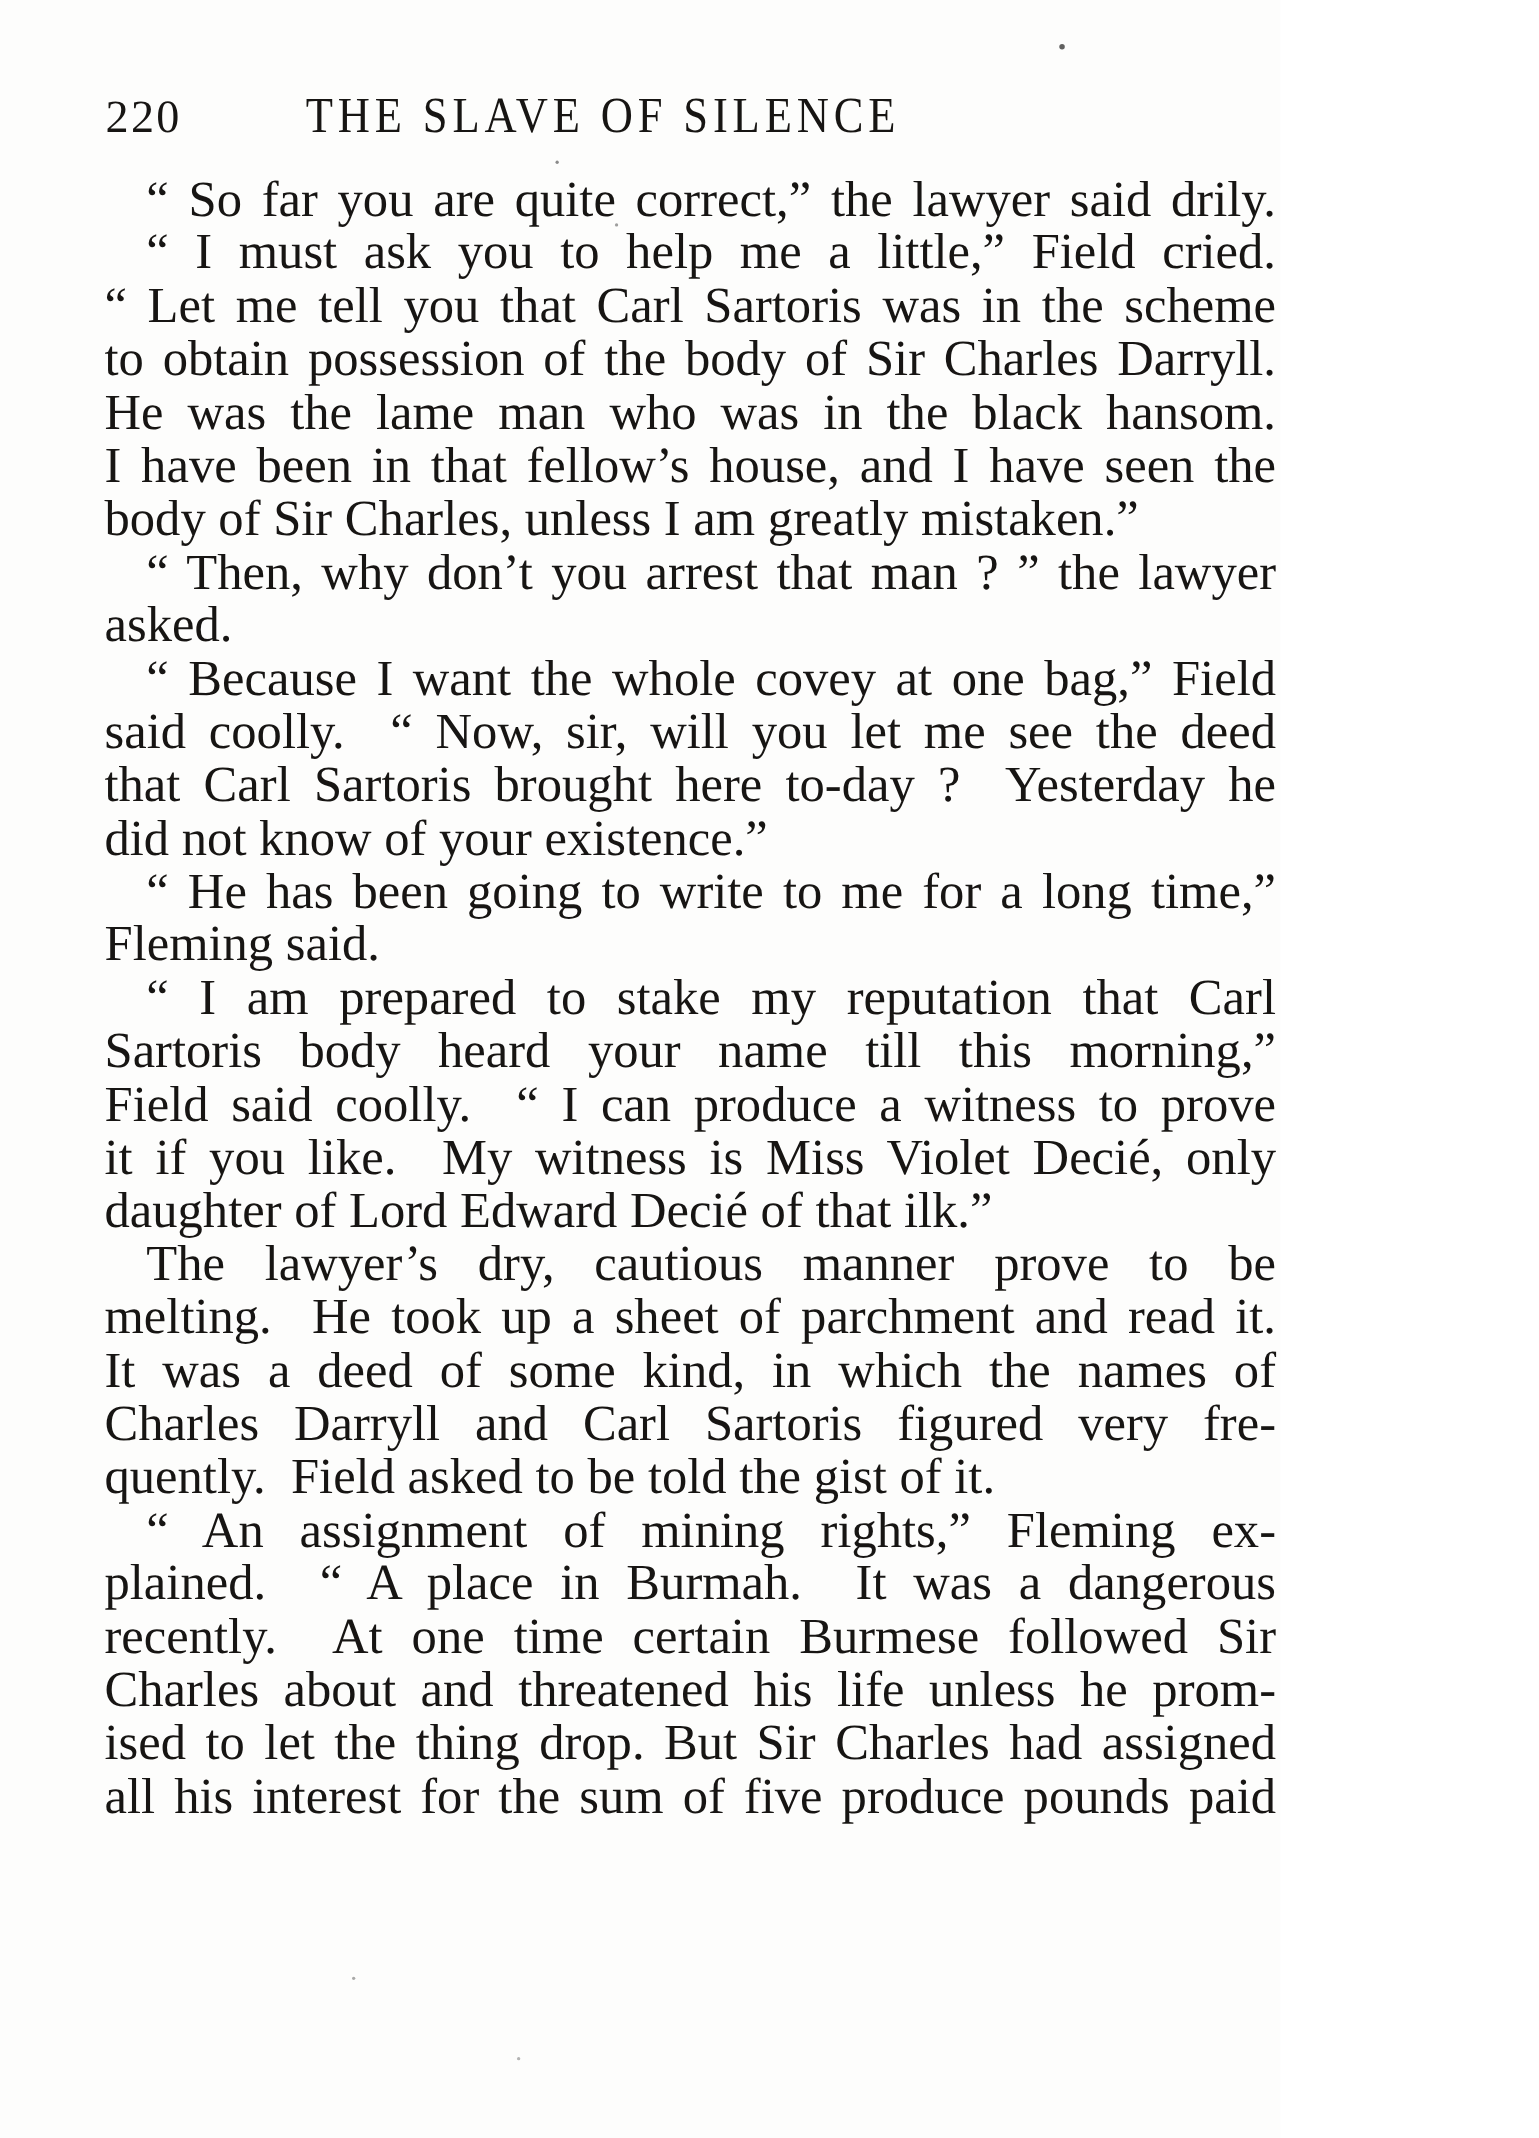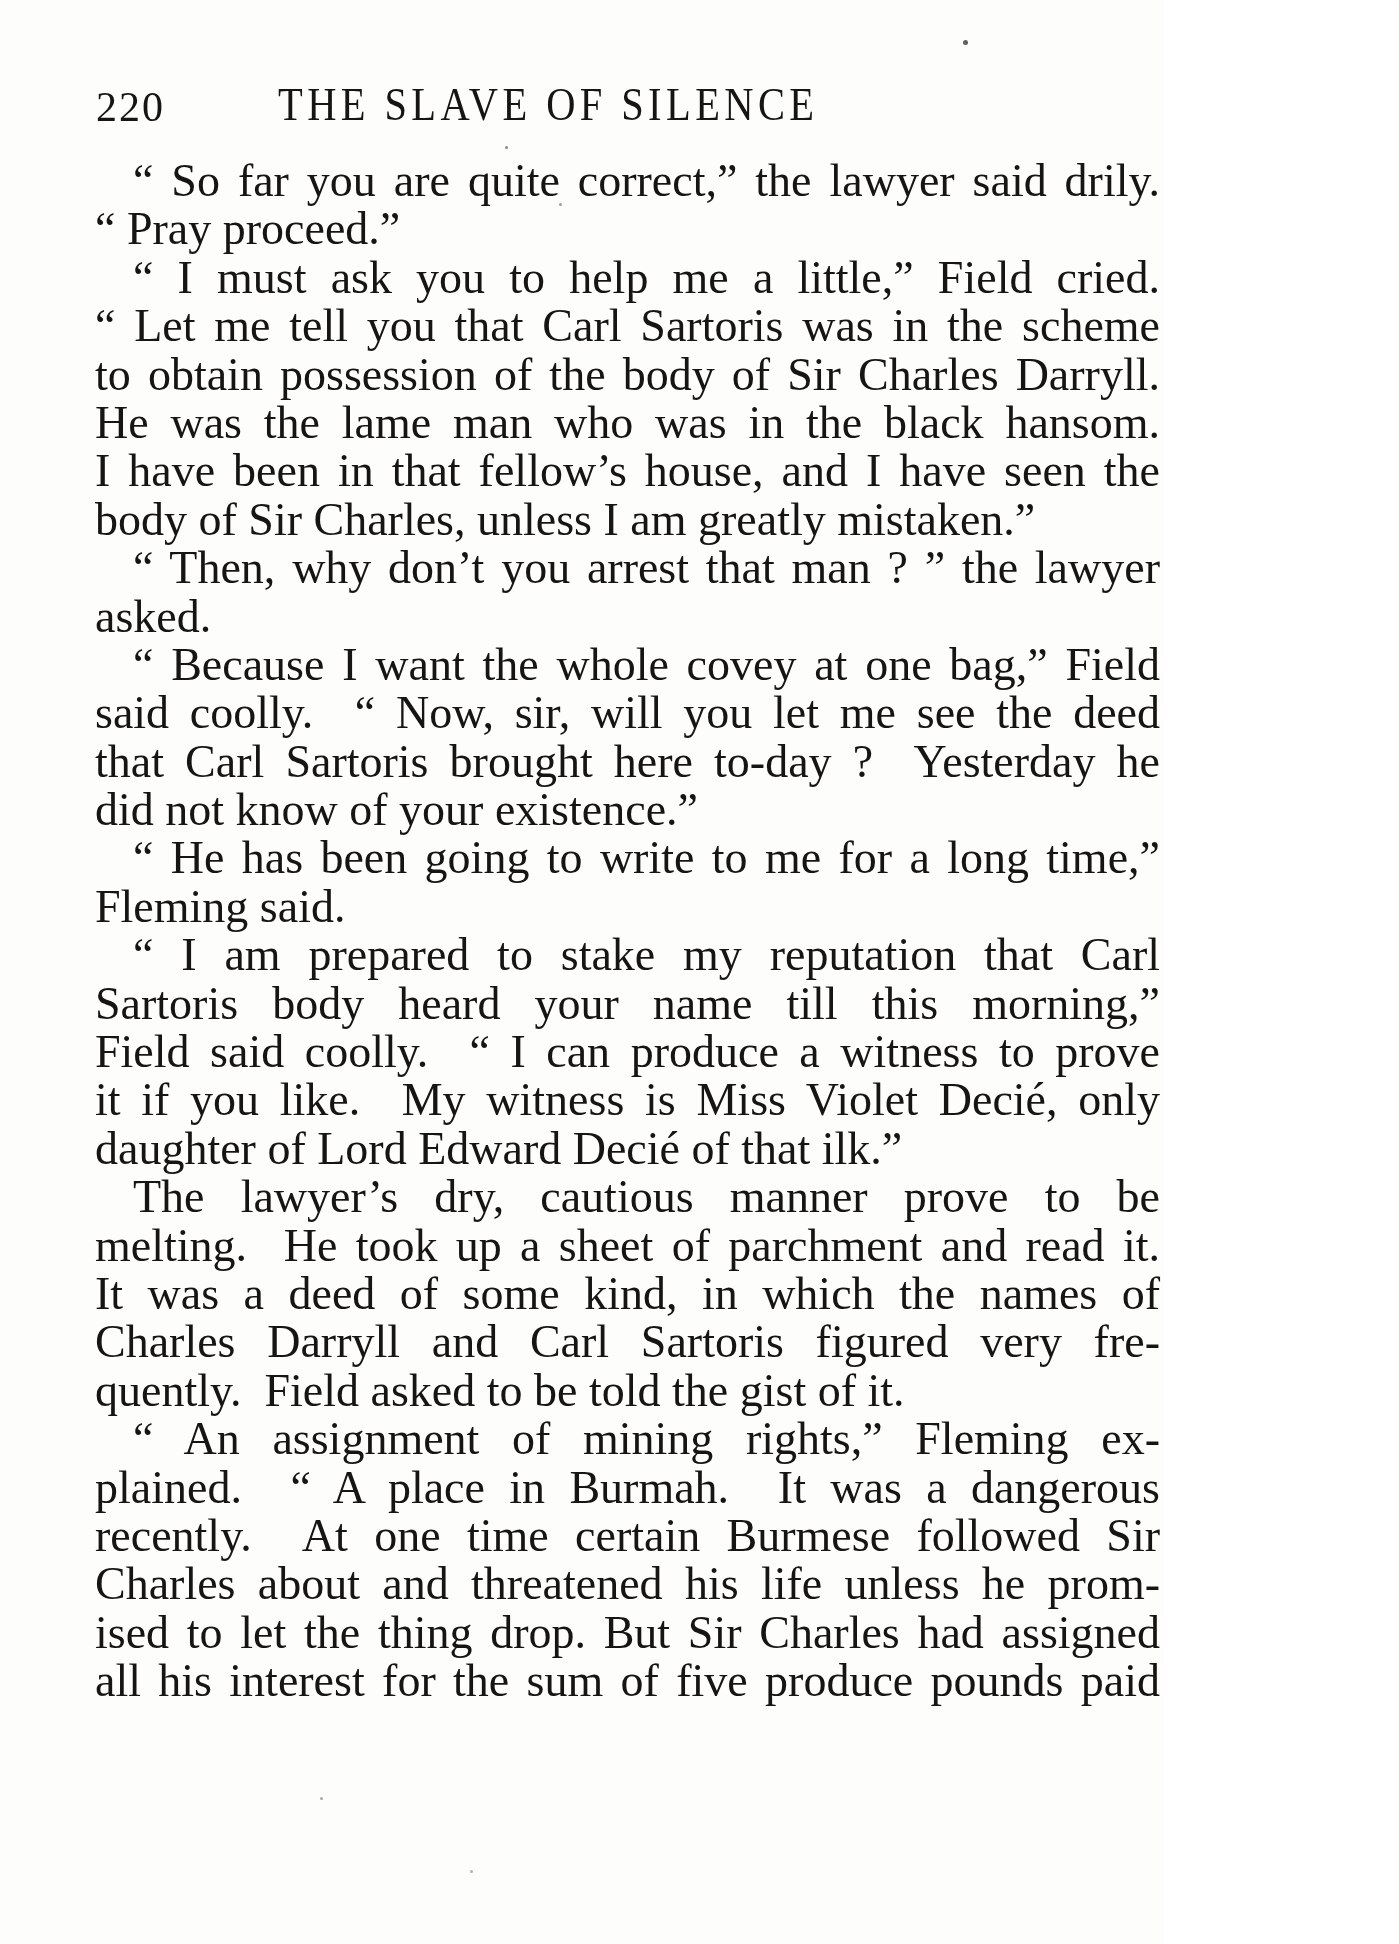--- a/index.html
+++ b/index.html
@@ -60,21 +60,20 @@
 <body>
 
 <div class="page">
 
   <div class="page-number">220</div>
 
   <div class="running-title">THE SLAVE OF SILENCE</div>
 
   <div class="text-block" id="text-block">
       <div class="line j indent">“ So far you are quite correct,” the lawyer said drily.</div>
-      <div class="line">“ Pray proceed.”</div>
       <div class="line j indent">“ I must ask you to help me a little,” Field cried.</div>
       <div class="line j">“ Let me tell you that Carl Sartoris was in the scheme</div>
       <div class="line j">to obtain possession of the body of Sir Charles Darryll.</div>
       <div class="line j">He was the lame man who was in the black hansom.</div>
       <div class="line j">I have been in that fellow’s house, and I have seen the</div>
       <div class="line">body of Sir Charles, unless I am greatly mistaken.”</div>
       <div class="line j indent">“ Then, why don’t you arrest that man ? ” the lawyer</div>
       <div class="line">asked.</div>
       <div class="line j indent">“ Because I want the whole covey at one bag,” Field</div>
       <div class="line j">said coolly.&nbsp; “ Now, sir, will you let me see the deed</div>

